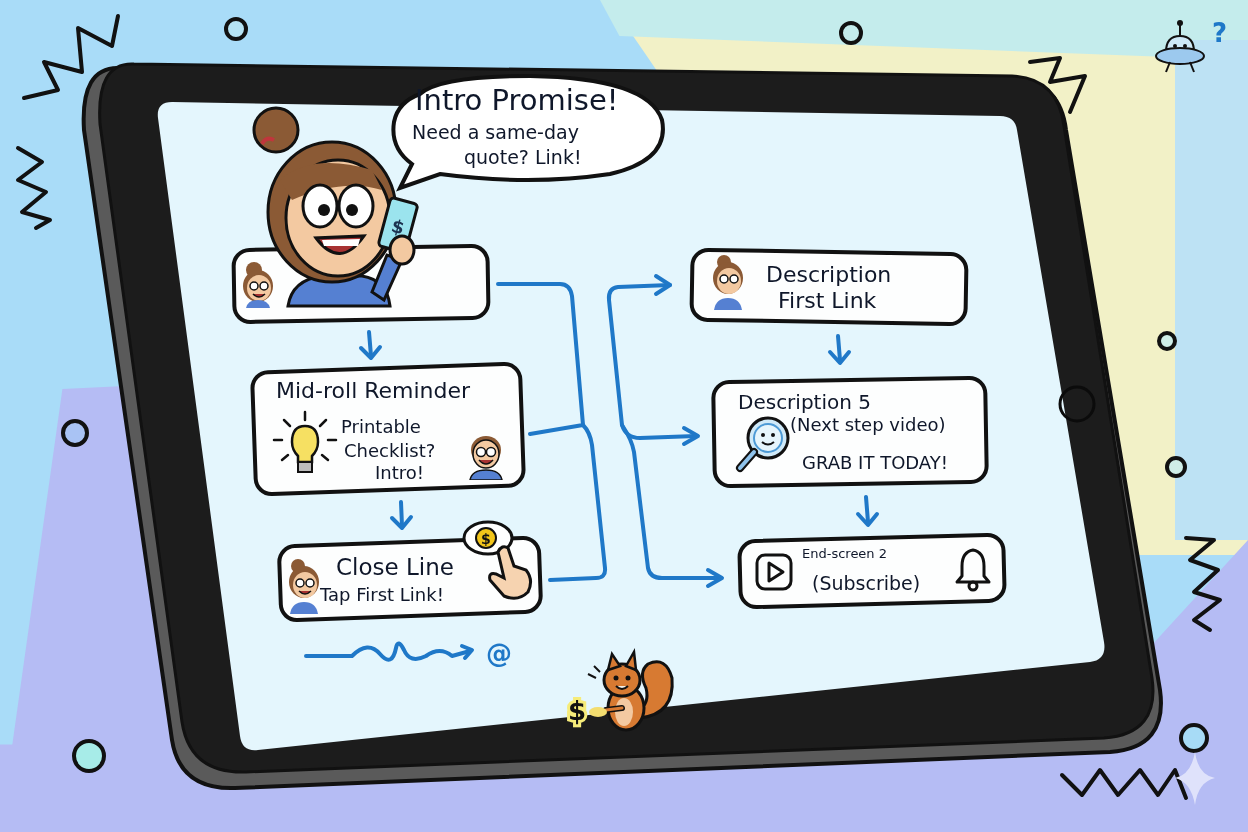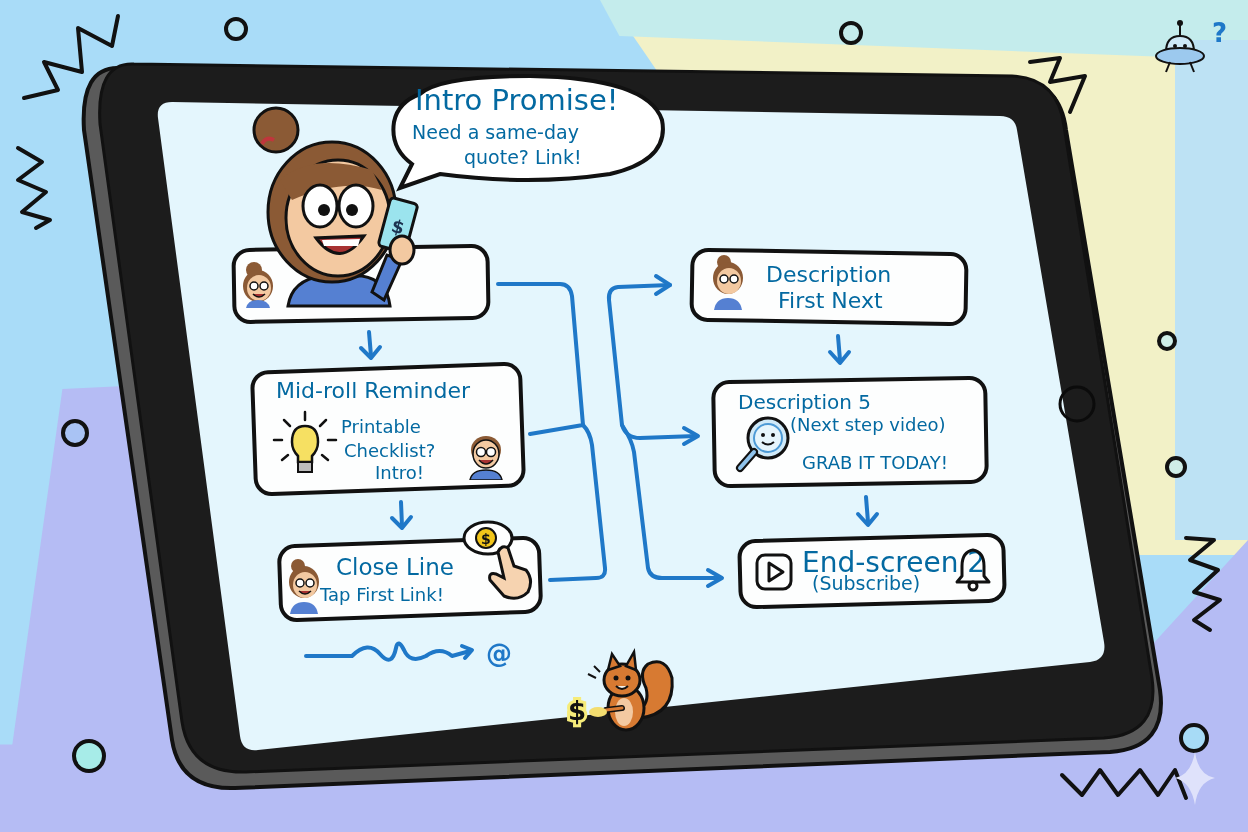--- a/index.html
+++ b/index.html
@@ -1,20 +1,20 @@
 <!DOCTYPE html>
 <html><head>
 <meta charset="utf-8">
 <style>
   html,body{margin:0;padding:0;}
   body{width:1248px;height:832px;overflow:hidden;position:relative;background:#a9dcf8;font-family:"DejaVu Sans","Liberation Sans",sans-serif;}
   .bg-layer{position:absolute;}
   .abs{position:absolute;}
   .card{position:absolute;background:#fdfefe;border:4px solid #111;border-radius:18px;box-sizing:border-box;}
-  .t{position:absolute;color:#0369a1;white-space:nowrap;}
+  .t{position:absolute;color:#0f172a;white-space:nowrap;}
   .h{font-size:22px;}
   .s{font-size:18px;}
 </style>
 </head>
 <body>
 
 <div class="bg-layer" style="left:600px;top:35px;width:648px;height:520px;background:#f2f1c7;clip-path:polygon(5% 0,100% 0,100% 100%,60% 100%);"></div>
 <div class="bg-layer" style="left:600px;top:0;width:648px;height:60px;background:#c4ecec;clip-path:polygon(0 0,100% 0,100% 100%,3% 60%);"></div>
 <div class="bg-layer" style="left:1175px;top:40px;width:73px;height:500px;background:#bde2f4;"></div>
 <div class="bg-layer" style="left:0;top:380px;width:1248px;height:452px;background:#b5bcf4;clip-path:polygon(5% 2%,20% 0,20% 100%,0 100%);"></div>
@@ -167,42 +167,42 @@
 <div class="card" style="left:690px;top:250px;width:278px;height:74px;transform:rotate(1deg);"></div>
 <svg class="abs" width="40" height="56" style="left:708px;top:254px;">
   <circle cx="16" cy="8" r="7" fill="#8b5a35"></circle>
   <ellipse cx="20" cy="24" rx="15" ry="16" fill="#8b5a35"></ellipse>
   <ellipse cx="21" cy="27" rx="12" ry="13" fill="#f3c9a1"></ellipse>
   <circle cx="16" cy="25" r="4" fill="#fff" stroke="#111" stroke-width="1.5"></circle>
     <circle cx="26" cy="25" r="4" fill="#fff" stroke="#111" stroke-width="1.5"></circle>
   <path d="M6,56 Q8,44 20,44 Q32,44 34,56Z" fill="#5580d2"></path>
 </svg>
 <div class="t h" style="left:766px;top:262px;">Description</div>
-<div class="t h" style="left:778px;top:288px;">First Next</div>
+<div class="t h" style="left:778px;top:288px;">First Link</div>
 
 <div class="card" style="left:712px;top:378px;width:276px;height:108px;transform:rotate(-1deg);"></div>
 <div class="t h" style="left:738px;top:390px;font-size:20px;">Description 5</div>
 <svg class="abs" width="58" height="62" style="left:734px;top:414px;">
   <circle cx="34" cy="24" r="20" fill="#cfe9f8" stroke="#111" stroke-width="3"></circle>
   <circle cx="34" cy="24" r="14" fill="#e6f5fc" stroke="#4d9ad6" stroke-width="2"></circle>
   <circle cx="29" cy="21" r="2" fill="#111"></circle>
     <circle cx="39" cy="21" r="2" fill="#111"></circle>
   <path d="M28,28 Q34,33 40,28" stroke="#111" stroke-width="2" fill="none"></path>
   <path d="M20,38 L6,54" stroke="#111" stroke-width="8" stroke-linecap="round"></path>
   <path d="M20,38 L6,54" stroke="#8fc3ec" stroke-width="4" stroke-linecap="round"></path>
 </svg>
 <div class="t s" style="left:790px;top:414px;">(Next step video)</div>
 <div class="t s" style="left:802px;top:452px;">GRAB IT TODAY!</div>
 
 <div class="card" style="left:738px;top:536px;width:268px;height:70px;transform:rotate(-1.5deg);"></div>
 <svg class="abs" width="40" height="40" style="left:754px;top:552px;">
   <rect x="3" y="3" width="34" height="34" rx="8" fill="none" stroke="#111" stroke-width="3"></rect>
   <path d="M15,11 L29,20 L15,29Z" fill="none" stroke="#111" stroke-width="3" stroke-linejoin="round"></path>
 </svg>
-<div class="t h" style="left:802px;top:546px;font-size:28px;">End-screen 2</div>
+<div class="t h" style="left:802px;top:546px;font-size:13px;">End-screen 2</div>
 <div class="t s" style="left:812px;top:572px;font-size:19px;">(Subscribe)</div>
 <svg class="abs" width="38" height="46" style="left:954px;top:546px;">
   <path d="M19,4 Q8,6 8,20 L8,30 L3,36 L35,36 L30,30 L30,20 Q30,6 19,4Z" fill="none" stroke="#111" stroke-width="3" stroke-linejoin="round"></path>
   <circle cx="19" cy="40" r="4" fill="none" stroke="#111" stroke-width="3"></circle>
 </svg>
 
 <svg class="abs" width="120" height="90" style="left:560px;top:648px;">
   <path d="M80,70 Q115,66 112,30 Q106,8 88,16 Q78,24 86,40 Q90,56 78,62Z" fill="#d77a32" stroke="#111" stroke-width="3"></path>
   <ellipse cx="66" cy="60" rx="18" ry="22" fill="#d77a32" stroke="#111" stroke-width="3"></ellipse>
   <ellipse cx="64" cy="64" rx="9" ry="14" fill="#f3c9a1"></ellipse>

